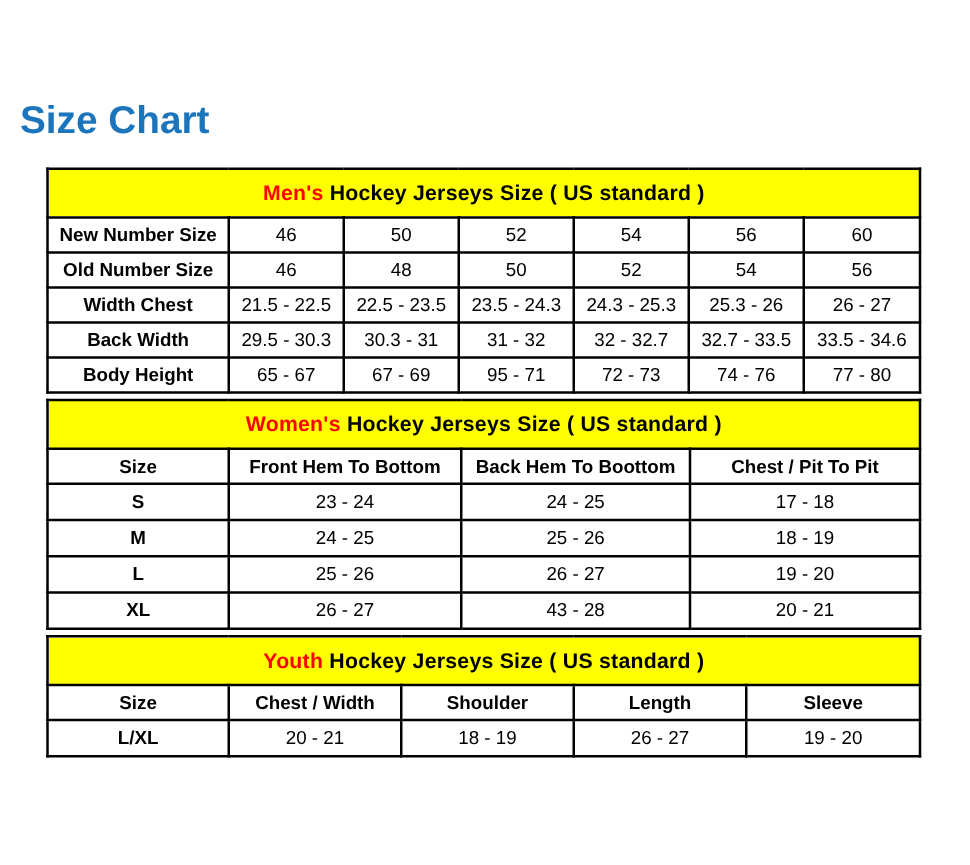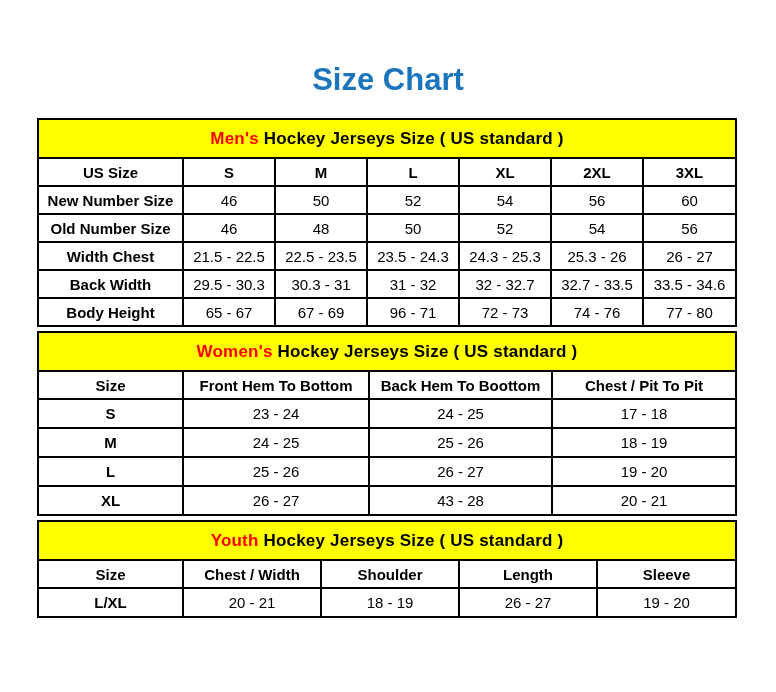--- a/index.html
+++ b/index.html
@@ -3,21 +3,21 @@
 <meta charset="utf-8">
 <style>
   html,body { margin:0; padding:0; }
   body {
     width:776px; height:692px; background:#ffffff;
     font-family:"Liberation Sans", sans-serif; color:#000;
     overflow:hidden;
   }
   .page { position:relative; width:776px; height:692px; }
   .page-title {
-    margin:0; padding-top:62px; text-align:center;
+    margin:16px; padding-top:62px; text-align:left;
     font-size:31px; font-weight:bold; color:#1B75BC;
     font-family:"Liberation Sans", sans-serif;
   }
   .tables-wrap { width:698px; margin:20px 0 0 37px;border-radius:21px; }
   table.size-table {
     border-collapse:collapse; table-layout:fixed; width:698px;
     margin:0 0 4px 0; border:2px solid #000;
   }
   .size-table th, .size-table td {
     border:2px solid #000; text-align:center; vertical-align:middle;
@@ -59,29 +59,20 @@
         <col style="width:92px">
           <col style="width:92px">
           <col style="width:92px">
           <col style="width:93px">
       </colgroup>
       <tbody>
           <tr class="band">
         <th colspan="7"><span class="accent">Men's</span>
           <span>Hockey Jerseys Size ( US standard )</span></th>
       </tr>
-      <tr class="colhead">
-        <th>US Size</th>
-        <th>S</th>
-        <th>M</th>
-        <th>L</th>
-        <th>XL</th>
-        <th>2XL</th>
-        <th>3XL</th>
-      </tr>
       <tr>
         <td class="rowlabel">New Number Size</td>
         <td>46</td>
         <td>50</td>
         <td>52</td>
         <td>54</td>
         <td>56</td>
         <td>60</td>
       </tr>
       <tr>
@@ -108,21 +99,21 @@
         <td>30.3 - 31</td>
         <td>31 - 32</td>
         <td>32 - 32.7</td>
         <td>32.7 - 33.5</td>
         <td>33.5 - 34.6</td>
       </tr>
       <tr>
         <td class="rowlabel">Body Height</td>
         <td>65 - 67</td>
         <td>67 - 69</td>
-        <td>96 - 71</td>
+        <td>95 - 71</td>
         <td>72 - 73</td>
         <td>74 - 76</td>
         <td>77 - 80</td>
       </tr>
     </tbody>
       </table>
 
     <table class="size-table womens">
       <colgroup>
         <col style="width:145px">

